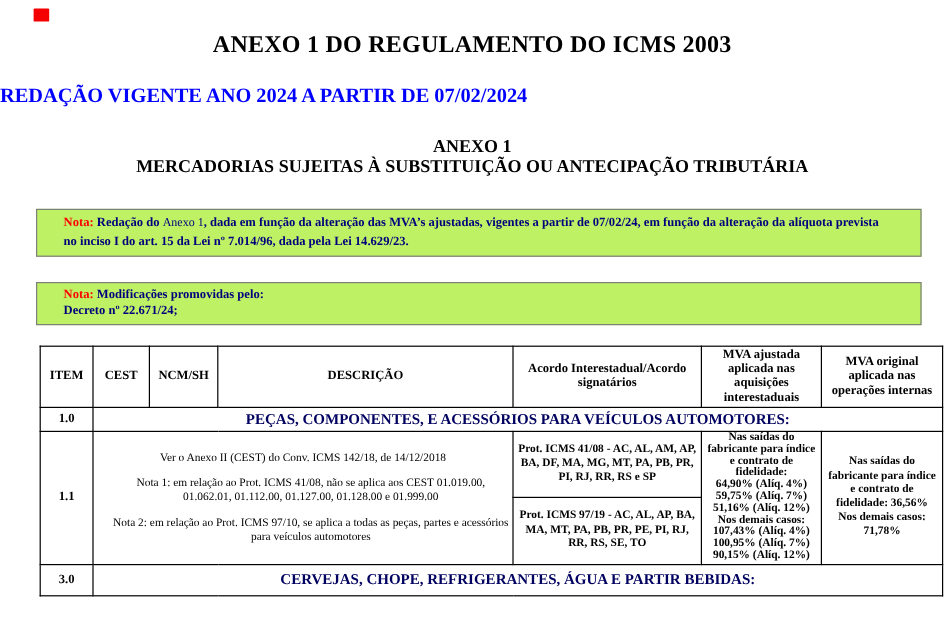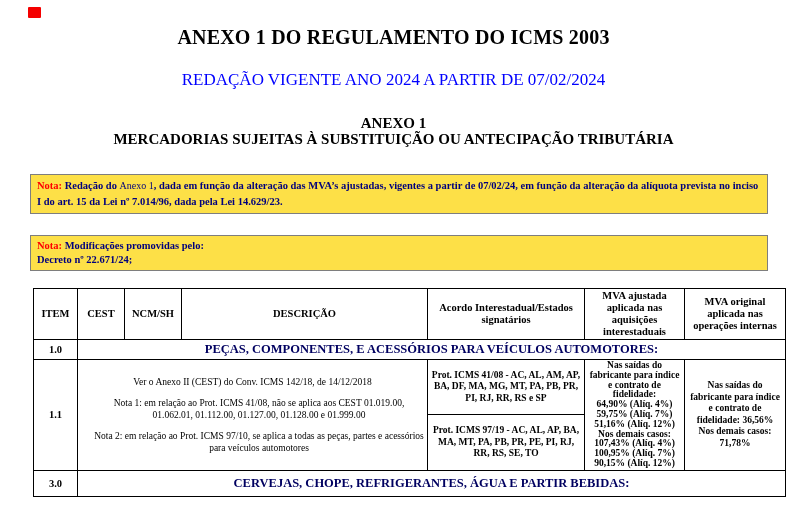--- a/index.html
+++ b/index.html
@@ -15,31 +15,31 @@
     position: absolute; left: 28px; top: 7px;
     width: 13px; height: 11px;
     background: #f40000; border-radius: 1px;
   }
   .title {
     padding-top: 26px; text-align: center;
     font-weight: bold; font-size: 20px; color: #000000;
     letter-spacing: 0.2px;
   }
   .subtitle {
-    margin-top: 21px; text-align: center;
-    font-weight: normal; font-size: 17px; color: #0000fe;
+    margin-top: 21px; text-align: left;
+    font-weight: bold; font-size: 17px; color: #0000fe;
   }
   .anexo-block {
     margin-top: 25px; text-align: center;
     font-weight: bold; font-size: 15px; line-height: 16px; color: #000000;
   }
   .note {
     margin-left: 30px; width: 738px;
-    background: #fde047; border: 1px solid #7e7e7e;
-    padding: 3px 6px;
+    background: #bef264; border: 1px solid #7e7e7e;
+    padding: 3px 22px;
     font-weight: bold; font-size: 10.5px; color: #00007d;
   }
   .note1 { margin-top: 27px; line-height: 16px; }
   .note2 { margin-top: 21px; line-height: 14px; }
   .nota-label { color: #fe0000; }
   .anexo-ref { font-weight: normal; font-size: 10px; }
 
   table.main {
     margin: 17px 0 0 33px;
     border-collapse: collapse; table-layout: fixed;
@@ -99,21 +99,21 @@
         <col style="width:157px">
         <col style="width:100px">
         <col style="width:101px">
     </colgroup>
     <tbody>
         <tr>
       <th>ITEM</th>
       <th>CEST</th>
       <th>NCM/SH</th>
       <th>DESCRIÇÃO</th>
-      <th>Acordo Interestadual/Estados signatários</th>
+      <th>Acordo Interestadual/Acordo signatários</th>
       <th>MVA ajustada aplicada nas aquisições interestaduais</th>
       <th>MVA original aplicada nas operações internas</th>
     </tr>
     <tr class="cat cat-sm">
       <td class="item">1.0</td>
       <td class="cat-text" colspan="6">PEÇAS, COMPONENTES, E ACESSÓRIOS PARA VEÍCULOS AUTOMOTORES:</td>
     </tr>
     <tr>
       <td class="item" rowspan="2">1.1</td>
       <td class="desc" rowspan="2" colspan="3">

